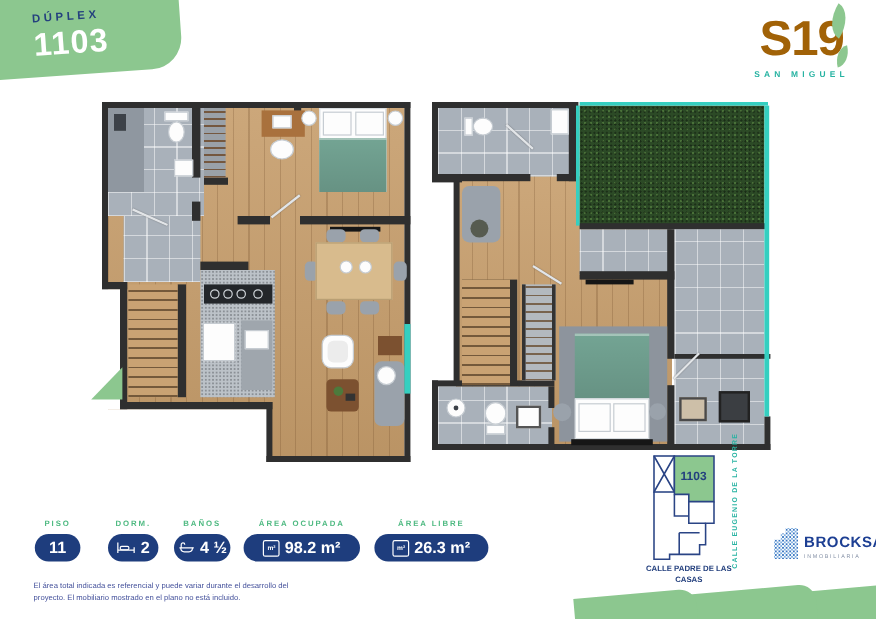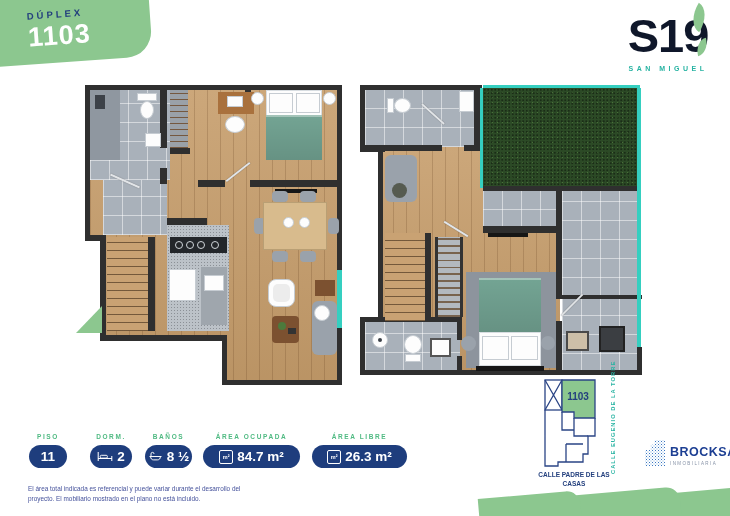--- a/index.html
+++ b/index.html
@@ -7,21 +7,21 @@
         font-family:"Liberation Sans",sans-serif;}
   .abs{position:absolute;}
   
   .badge{position:absolute;left:-20px;top:-24px;width:170px;height:86px;background:#8cc78f;
          transform:rotate(-4deg);border-radius:10px 18px 26px 14px;box-sizing:border-box;
          padding:32px 0 0 47px;}
   .badge-label{font-size:9.5px;font-weight:bold;letter-spacing:3px;color:#24407e;}
   .badge-number{font-size:27px;font-weight:bold;letter-spacing:1px;color:#fff;margin-top:1px;}
   
   .logo{position:absolute;left:612px;top:12px;width:112px;text-align:center;}
-  .logo-text{position:relative;font-size:47px;font-weight:bold;color:#0f172a;line-height:1;letter-spacing:-1px;}
+  .logo-text{position:relative;font-size:41px;font-weight:bold;color:#a16207;line-height:1;letter-spacing:-1px;}
   .leaf{position:absolute;background:#8cc78f;}
   .leaf1{left:79px;top:-7px;width:16px;height:25px;border-radius:0 100% 0 100%;transform:rotate(32deg);}
   .leaf2{left:84px;top:27px;width:12px;height:16px;border-radius:100% 0 100% 0;transform:rotate(-14deg);}
   .logo-sub{margin-top:6px;font-size:7px;font-weight:bold;color:#27b3a2;letter-spacing:3.5px;}
   
   .plan{position:absolute;}
   .w{position:absolute;background:#2f2f2f;}
   .wdark{position:absolute;background:#161616;}
   .wood{position:absolute;background:#c69d6b;
     background-image:repeating-linear-gradient(90deg,rgba(96,60,28,.22) 0 1px,transparent 1px 13px),
@@ -267,28 +267,28 @@
         <span>2</span>
       </div>
     </div>
     <div class="stat" style="left:145px;width:47px;">
       <div class="stat-label">BAÑOS</div>
       <div class="stat-pill">
         <svg width="15" height="11" viewBox="0 0 20 13" fill="none">
             <path d="M2 6.5H18M4 6.5V3a2 2 0 0 1 4 0" stroke="#fff" stroke-width="1.3"></path>
             <path d="M3.5 6.5c0 3 1.5 4.5 4 4.5h5c2.5 0 4-1.5 4-4.5" stroke="#fff" stroke-width="1.3"></path>
           </svg>
-        <span>8 ½</span>
+        <span>4 ½</span>
       </div>
     </div>
     <div class="stat" style="left:203px;width:97px;">
       <div class="stat-label">ÁREA OCUPADA</div>
       <div class="stat-pill">
         <span class="m2box">m²</span>
-        <span>84.7 m²</span>
+        <span>98.2 m²</span>
       </div>
     </div>
     <div class="stat" style="left:312px;width:95px;">
       <div class="stat-label">ÁREA LIBRE</div>
       <div class="stat-pill">
         <span class="m2box">m²</span>
         <span>26.3 m²</span>
       </div>
     </div>
   </div>

